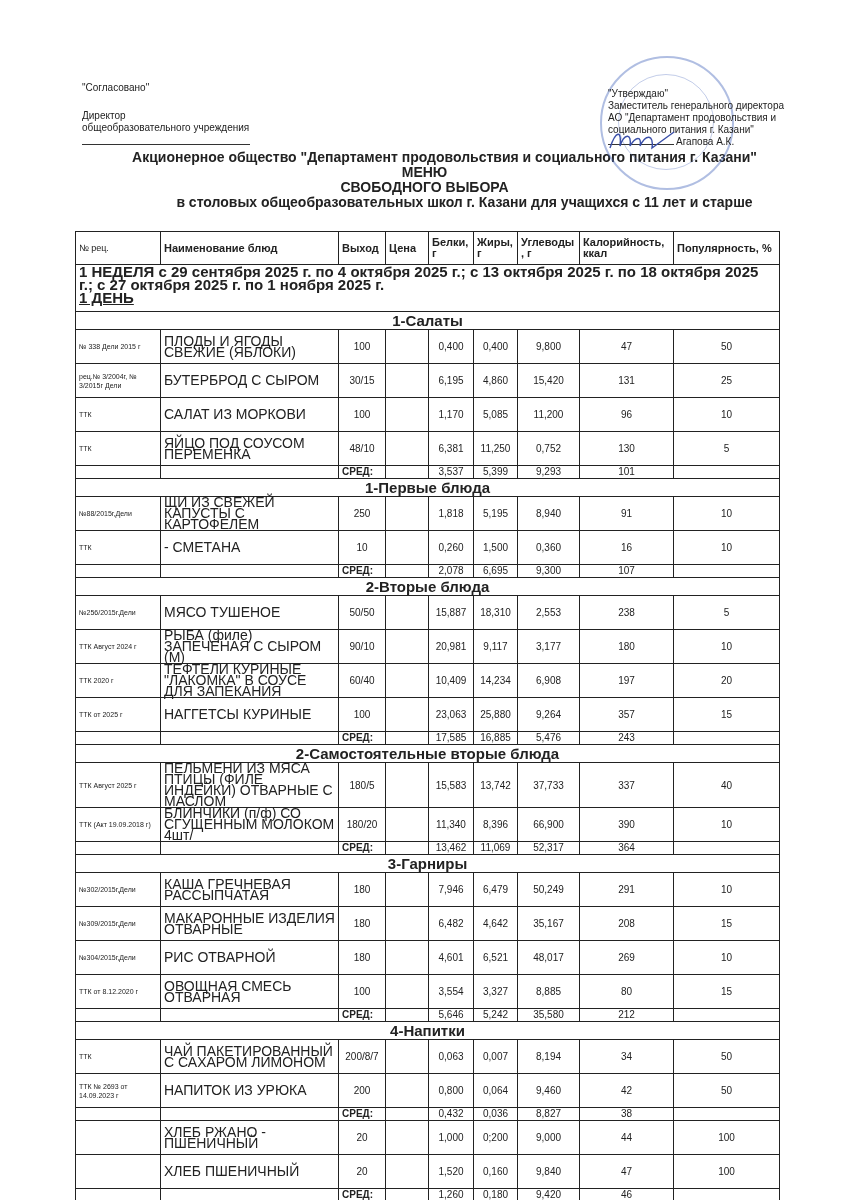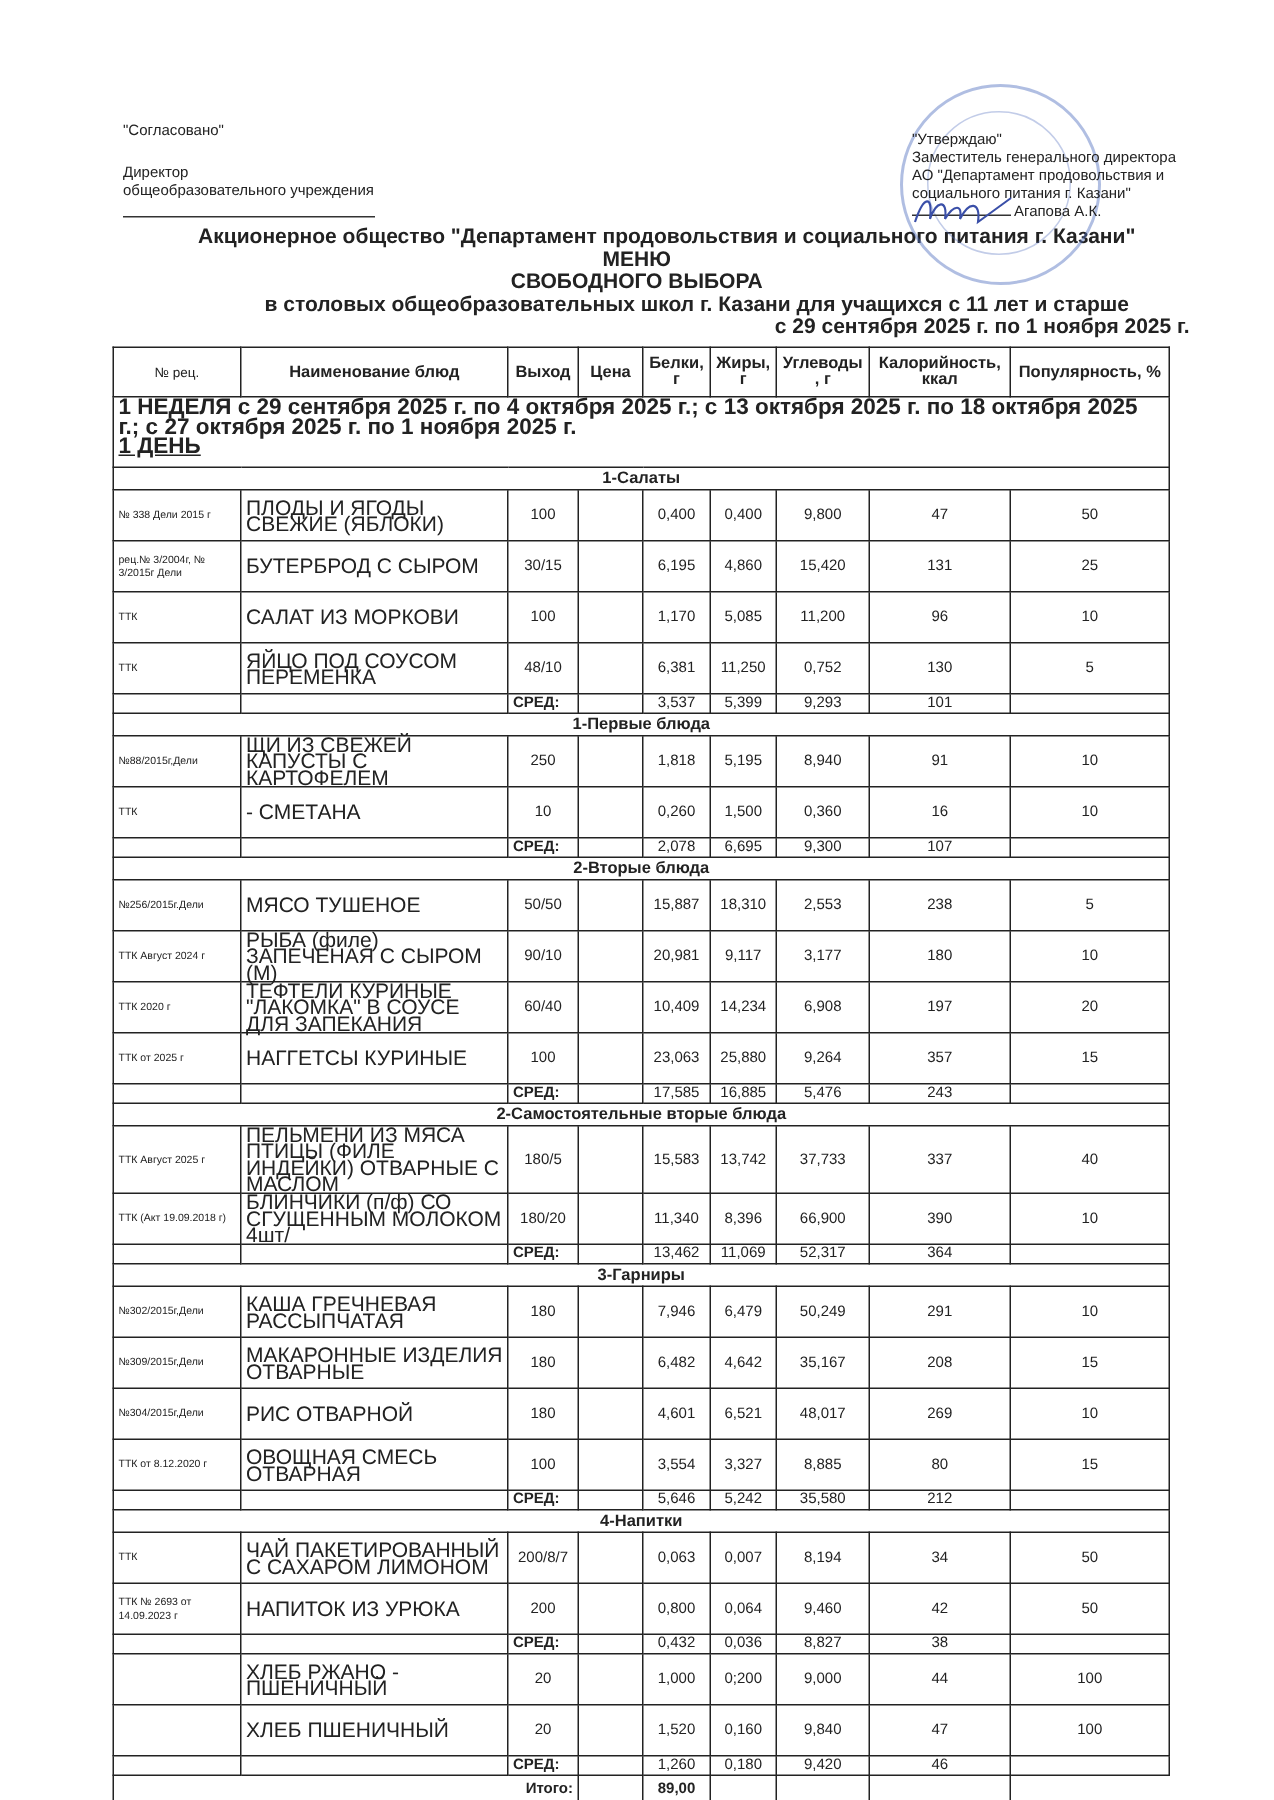--- a/index.html
+++ b/index.html
@@ -11,28 +11,28 @@
   .hdr-right .sig-line { display:inline-block; width:66px; border-bottom:1px solid #333; margin-right:2px; }
   .stamp { position:absolute; left:600px; top:56px; width:130px; height:130px; border-radius:50%; border:2px solid rgba(80,110,190,0.45); z-index:1; }
   .stamp::after { content:""; position:absolute; left:16px; top:16px; width:94px; height:94px; border-radius:50%; border:1px solid rgba(80,110,190,0.35); }
   .signature { position:absolute; left:606px; top:126px; width:72px; height:28px; z-index:3; }
   .titles { position:absolute; left:0; top:150px; width:849px; text-align:center; font-weight:bold; font-size:14px; line-height:15px; }
   .titles .t1 { margin-left:40px; }
   .titles .t4 { margin-left:80px; }
   .titles .t5 { text-align:right; padding-right:56px; }
   table.menu { position:absolute; left:75px; top:231px; border-collapse:collapse; font-size:10px; table-layout:fixed; }
   table.menu td, table.menu th { border:1px solid #222; padding:0 3px; vertical-align:middle; }
-  th { font-weight:bold; font-size:11px; line-height:11px; height:32px; text-align:center; }
+  th { font-weight:bold; font-size:11px; line-height:11px; height:32px; text-align:left; }
   td.rec { font-size:7px; line-height:9px; }
   td.name { font-size:14px; line-height:11px; }
   td.num { text-align:center; }
   tr.item td { height:33px; }
   tr.avg td { height:12px; line-height:12px; font-size:10px; }
   tr.avg td.lbl { font-weight:bold; text-align:left; }
-  tr.sect td { font-weight:bold; font-size:11px; height:14px; text-align:center; }
+  tr.sect td { font-weight:bold; font-size:15px; height:14px; text-align:center; }
   tr.week td { font-weight:bold; font-size:15px; line-height:13px; height:46px; vertical-align:top; }
   tr.week td u { text-decoration:underline;margin-top:13px; }
   tr.total td { height:16px; }
   tr.total td.lbl { text-align:right; font-weight:bold; border-left:1px solid #222; }
   tr.total td.price { font-weight:bold; text-align:center; }
   td.noborder { border:none !important; }
 </style>
 </head>
 <body>
 
@@ -54,21 +54,20 @@
   <div>АО "Департамент продовольствия и</div>
   <div>социального питания г. Казани"</div>
   <div><span class="sig-line"></span><span>Агапова А.К.</span></div>
 </div>
 
 <div class="titles">
   <div class="t1">Акционерное общество "Департамент продовольствия и социального питания г. Казани"</div>
   <div>МЕНЮ</div>
   <div>СВОБОДНОГО  ВЫБОРА</div>
   <div class="t4">в столовых общеобразовательных школ г. Казани для  учащихся с 11 лет и старше</div>
-  <div class="t5">с 29 сентября 2025 г. по 1 ноября 2025 г.</div>
 </div>
 
 <table class="menu">
   <colgroup>
     <col style="width:85px">
       <col style="width:178px">
       <col style="width:47px">
       <col style="width:43px">
     <col style="width:45px">
       <col style="width:44px">

